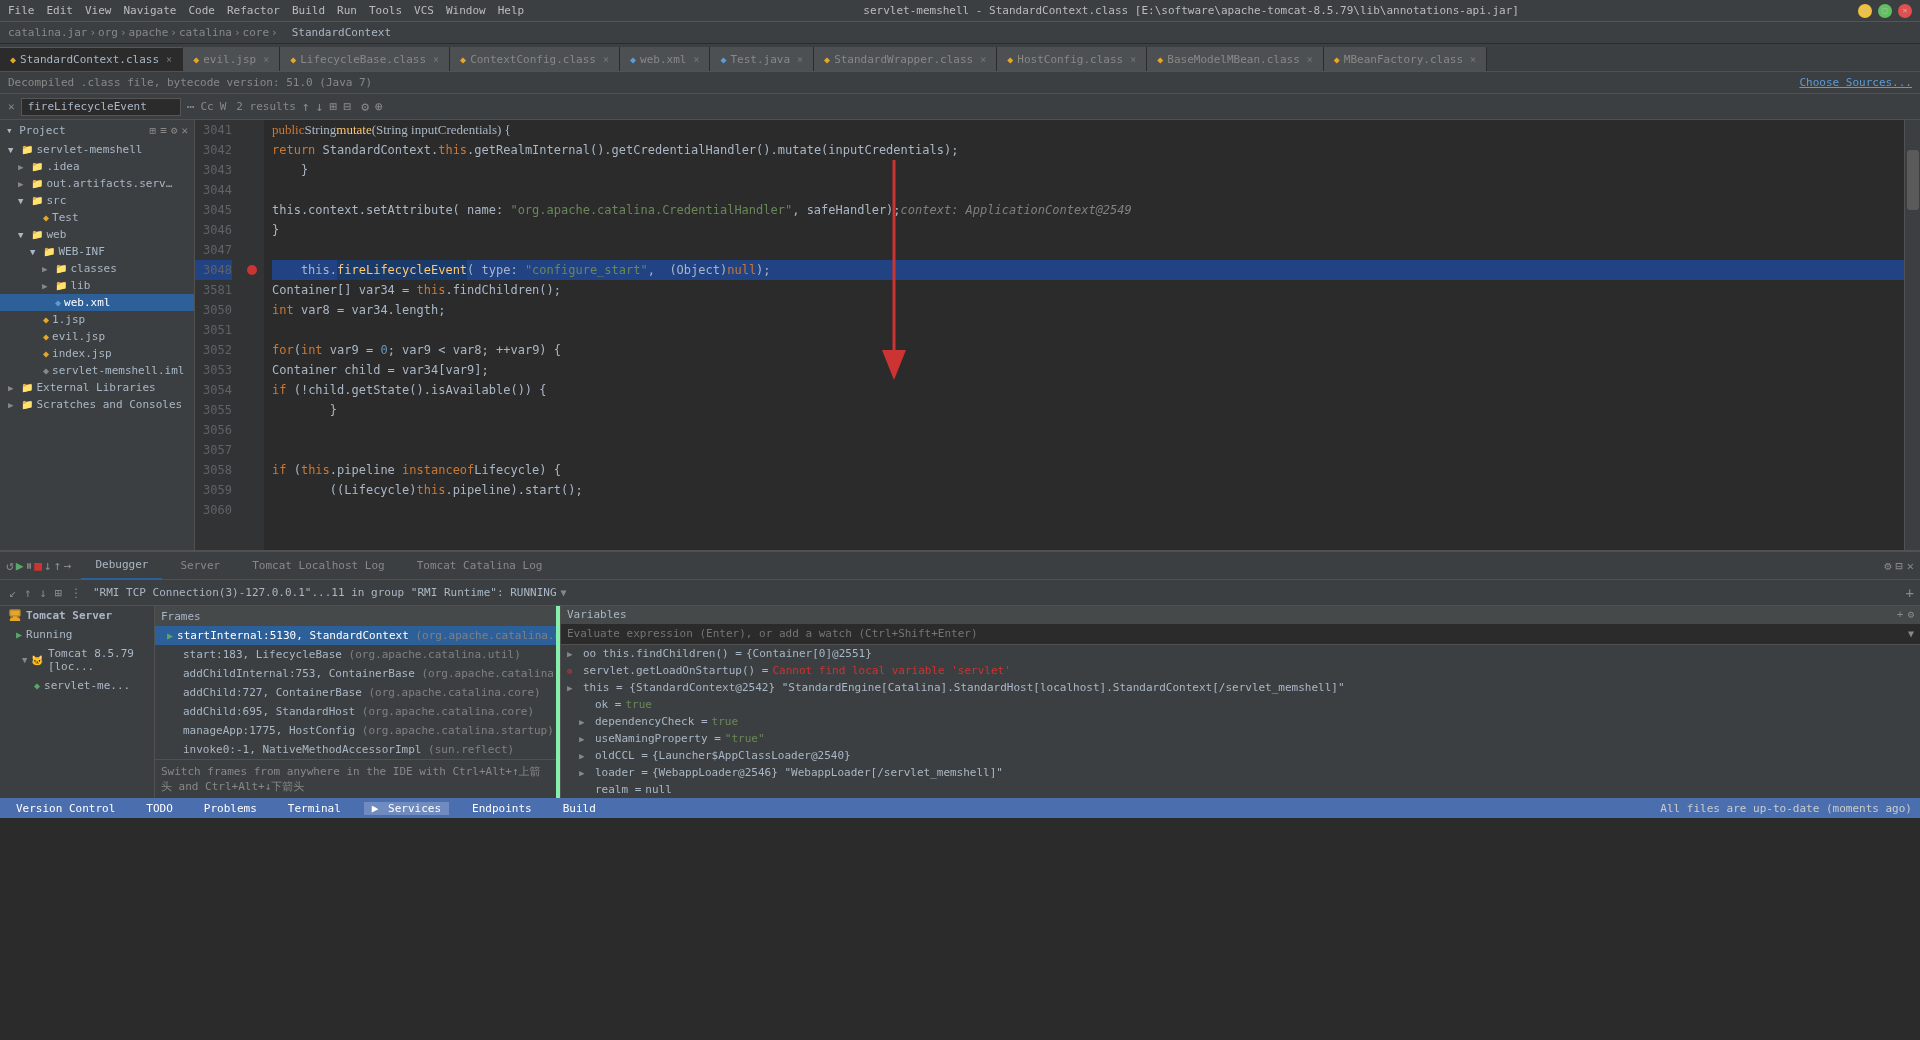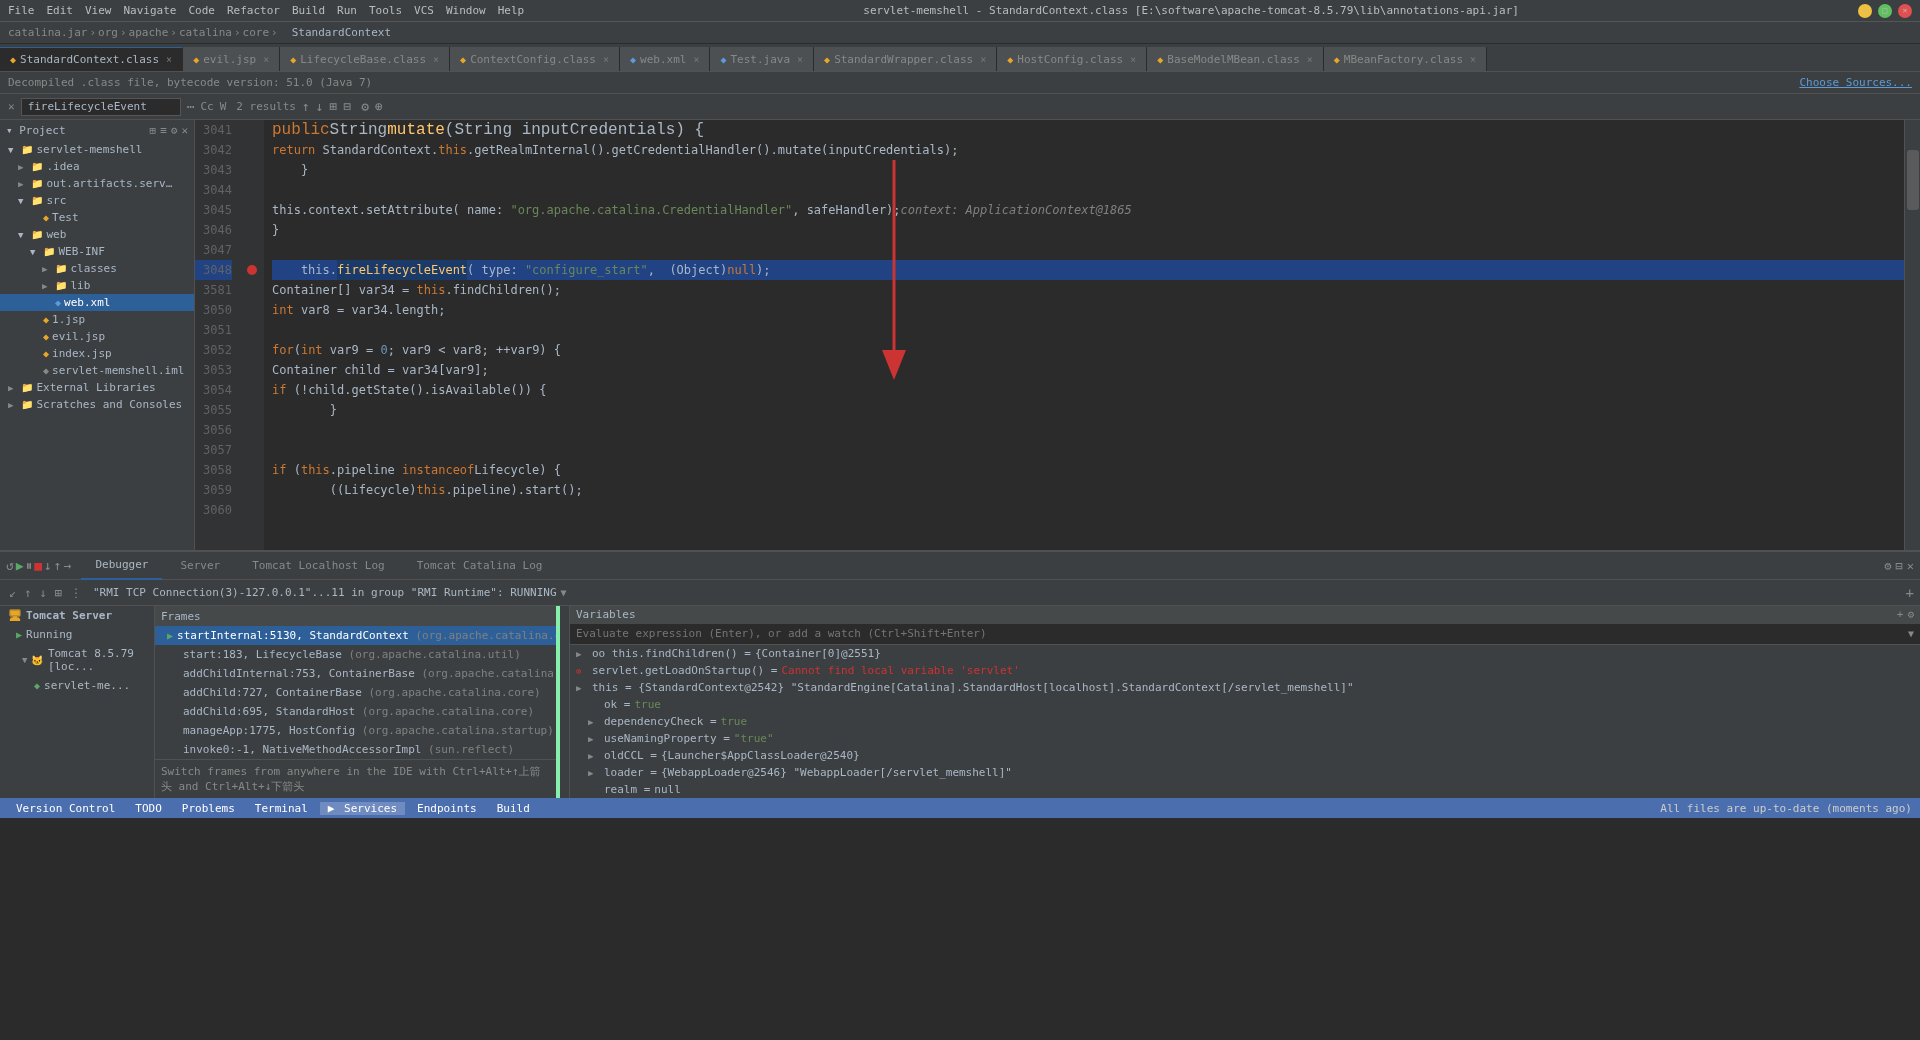--- a/index.html
+++ b/index.html
@@ -87,21 +87,21 @@
     #services-left { width: 155px; background: #3c3f41; border-right: 1px solid #515151; font-size: 11px; overflow: hidden; }
     .service-item { padding: 3px 6px; cursor: pointer; display: flex; align-items: center; gap: 4px; }
     .run-icon { color: #59a869; font-size: 10px; }
     .service-arrow { color: #888; font-size: 9px; }
     #frames-panel { width: 405px; border-right: 1px solid #515151; font-size: 11px; overflow: hidden; }
     #frames-header { height: 20px; background: #45494a; display: flex; align-items: center; padding: 0 6px; font-size: 11px; color: #a9b7c6; }
     .frame-item { padding: 3px 6px 3px 12px; cursor: pointer; display: flex; align-items: center; gap: 4px; font-size: 11px; white-space: nowrap; overflow: hidden; }
     .frame-item.selected { background: #2d6099; color: #fff; }
     .frame-play { color: #59a869; font-size: 10px; }
 
-    #variables-panel { flex: 1; border-left: 1px solid #515151; font-size: 11px; overflow: hidden; display: flex; flex-direction: column; margin-left: 9px; }
+    #variables-panel { flex: 1; border-left: 1px solid #515151; font-size: 11px; overflow: hidden; display: flex; flex-direction: column; }
     #variables-header { height: 20px; background: #45494a; display: flex; align-items: center; padding: 0 6px; font-size: 11px; color: #a9b7c6; gap: 6px; }
     #evaluate-bar { height: 24px; background: #2b2b2b; border-bottom: 1px solid #515151; display: flex; align-items: center; padding: 0 6px; }
     #evaluate-bar input { background: transparent; border: none; color: #888; font-size: 11px; flex: 1; outline: none; }
     .var-item { padding: 2px 6px; display: flex; align-items: center; gap: 4px; cursor: pointer; }
     .var-item .arrow { color: #888; font-size: 9px; width: 10px; }
     .var-item .var-name { color: #a9b7c6; }
     .var-item .var-val { color: #cc7832; }
     .var-item .var-val.green { color: #6a8759; }
     .var-item .var-val.red { color: #cc3333; }
 
@@ -367,25 +367,25 @@
         <div style="height:20px"></div>
       </div>
 
       <div id="code-area" style="flex:1;overflow:hidden;padding-left:8px;line-height:20px;font-size:12px;background:#2b2b2b;position:relative">
 
         <svg style="position:absolute;left:610px;top:40px;width:40px;height:220px;z-index:10" viewBox="0 0 40 220">
           <line x1="20" y1="0" x2="20" y2="195" stroke="#cc3333" stroke-width="3"></line>
           <polygon points="20,220 8,190 32,190" fill="#cc3333"></polygon>
         </svg>
 
-        <div class="code-line" style="height:20px;white-space:pre;font-family:Liberation Mono, monospace;font-size:16px;color:#a9b7c6">    <span class="kw">public</span> <span class="cls">String</span> <span class="fn">mutate</span>(<span class="cls">String</span> inputCredentials) {</div>
+        <div class="code-line" style="height:20px;white-space:pre;font-family:Liberation Serif, serif;font-size:13px;color:#a9b7c6">    <span class="kw">public</span> <span class="cls">String</span> <span class="fn">mutate</span>(<span class="cls">String</span> inputCredentials) {</div>
         <div class="code-line" style="height:20px;white-space:pre;font-family:Consolas,monospace;font-size:12px;color:#a9b7c6">        <span class="kw">return</span> StandardContext.<span class="kw">this</span>.getRealmInternal().getCredentialHandler().mutate(inputCredentials);</div>
         <div class="code-line" style="height:20px;white-space:pre;font-family:Consolas,monospace;font-size:12px;color:#a9b7c6">    }</div>
         <div class="code-line" style="height:20px;white-space:pre;font-family:Consolas,monospace;font-size:12px;color:#a9b7c6"> </div>
-        <div class="code-line" style="height:20px;white-space:pre;font-family:Consolas,monospace;font-size:12px;color:#a9b7c6">    <span style="color:#a9b7c6">this.context.setAttribute( name: <span class="str">"org.apache.catalina.CredentialHandler"</span>, safeHandler);</span>    <span style="color:#808080;font-style:italic">context: ApplicationContext@1865</span></div>
+        <div class="code-line" style="height:20px;white-space:pre;font-family:Consolas,monospace;font-size:12px;color:#a9b7c6">    <span style="color:#a9b7c6">this.context.setAttribute( name: <span class="str">"org.apache.catalina.CredentialHandler"</span>, safeHandler);</span>    <span style="color:#808080;font-style:italic">context: ApplicationContext@2549</span></div>
         <div class="code-line" style="height:20px;white-space:pre;font-family:Consolas,monospace;font-size:12px;color:#a9b7c6">}</div>
         <div class="code-line" style="height:20px;white-space:pre;font-family:Consolas,monospace;font-size:12px;color:#a9b7c6"> </div>
         <div class="code-line highlighted" style="height:20px;white-space:pre;font-family:Consolas,monospace;font-size:12px;background:#214283;color:#a9b7c6">    this.<span style="background:#1a3a6a;color:#ffc66d">fireLifecycleEvent</span>( type: <span class="str">"configure_start"</span>,  (<span class="cls">Object</span>)<span class="kw">null</span>);</div>
         <div class="code-line" style="height:20px;white-space:pre;font-family:Consolas,monospace;font-size:12px;color:#a9b7c6">    <span class="cls">Container</span>[] var34 = <span class="kw">this</span>.findChildren();</div>
         <div class="code-line" style="height:20px;white-space:pre;font-family:Consolas,monospace;font-size:12px;color:#a9b7c6">    <span class="kw">int</span> var8 = var34.length;</div>
         <div class="code-line" style="height:20px;white-space:pre;font-family:Consolas,monospace;font-size:12px;color:#a9b7c6"> </div>
         <div class="code-line" style="height:20px;white-space:pre;font-family:Consolas,monospace;font-size:12px;color:#a9b7c6">    <span class="kw">for</span>(<span class="kw">int</span> var9 = <span class="num">0</span>; var9 &lt; var8; ++var9) {</div>
         <div class="code-line" style="height:20px;white-space:pre;font-family:Consolas,monospace;font-size:12px;color:#a9b7c6">        <span class="cls">Container</span> child = var34[var9];</div>
         <div class="code-line" style="height:20px;white-space:pre;font-family:Consolas,monospace;font-size:12px;color:#a9b7c6">        <span class="kw">if</span> (!child.getState().isAvailable()) {</div>
         <div class="code-line" style="height:20px;white-space:pre;font-family:Consolas,monospace;font-size:12px;color:#a9b7c6">        }</div>
@@ -555,21 +555,21 @@
       </div>
       <div class="var-item" style="padding-left:18px">
         <span class="arrow" style="color:#888;font-size:9px;width:12px"> </span>
         <span class="var-name" style="color:#a9b7c6">realm = </span>
         <span class="var-val" style="color:#a9b7c6">null</span>
       </div>
     </div>
   </div>
 </div>
 
-<div id="statusbar" style="height:20px;background:#4b6eaf;display:flex;align-items:center;padding:0 8px;font-size:11px;color:#fff;gap:4px">
+<div id="statusbar" style="height:20px;background:#4b6eaf;display:flex;align-items:center;padding:0 8px;font-size:11px;color:#fff;gap:15px">
   <span style="padding:0 8px;cursor:pointer;font-size:11px">Version Control</span>
   <span style="padding:0 8px;cursor:pointer;font-size:11px">TODO</span>
   <span style="padding:0 8px;cursor:pointer;font-size:11px">Problems</span>
   <span style="padding:0 8px;cursor:pointer;font-size:11px">Terminal</span>
   <span style="padding:0 8px;cursor:pointer;font-size:11px;background:rgba(255,255,255,0.2)">
     <span style="margin-right:3px">▶</span>
     <span>Services</span>
   </span>
   <span style="padding:0 8px;cursor:pointer;font-size:11px">Endpoints</span>
   <span style="padding:0 8px;cursor:pointer;font-size:11px">Build</span>

